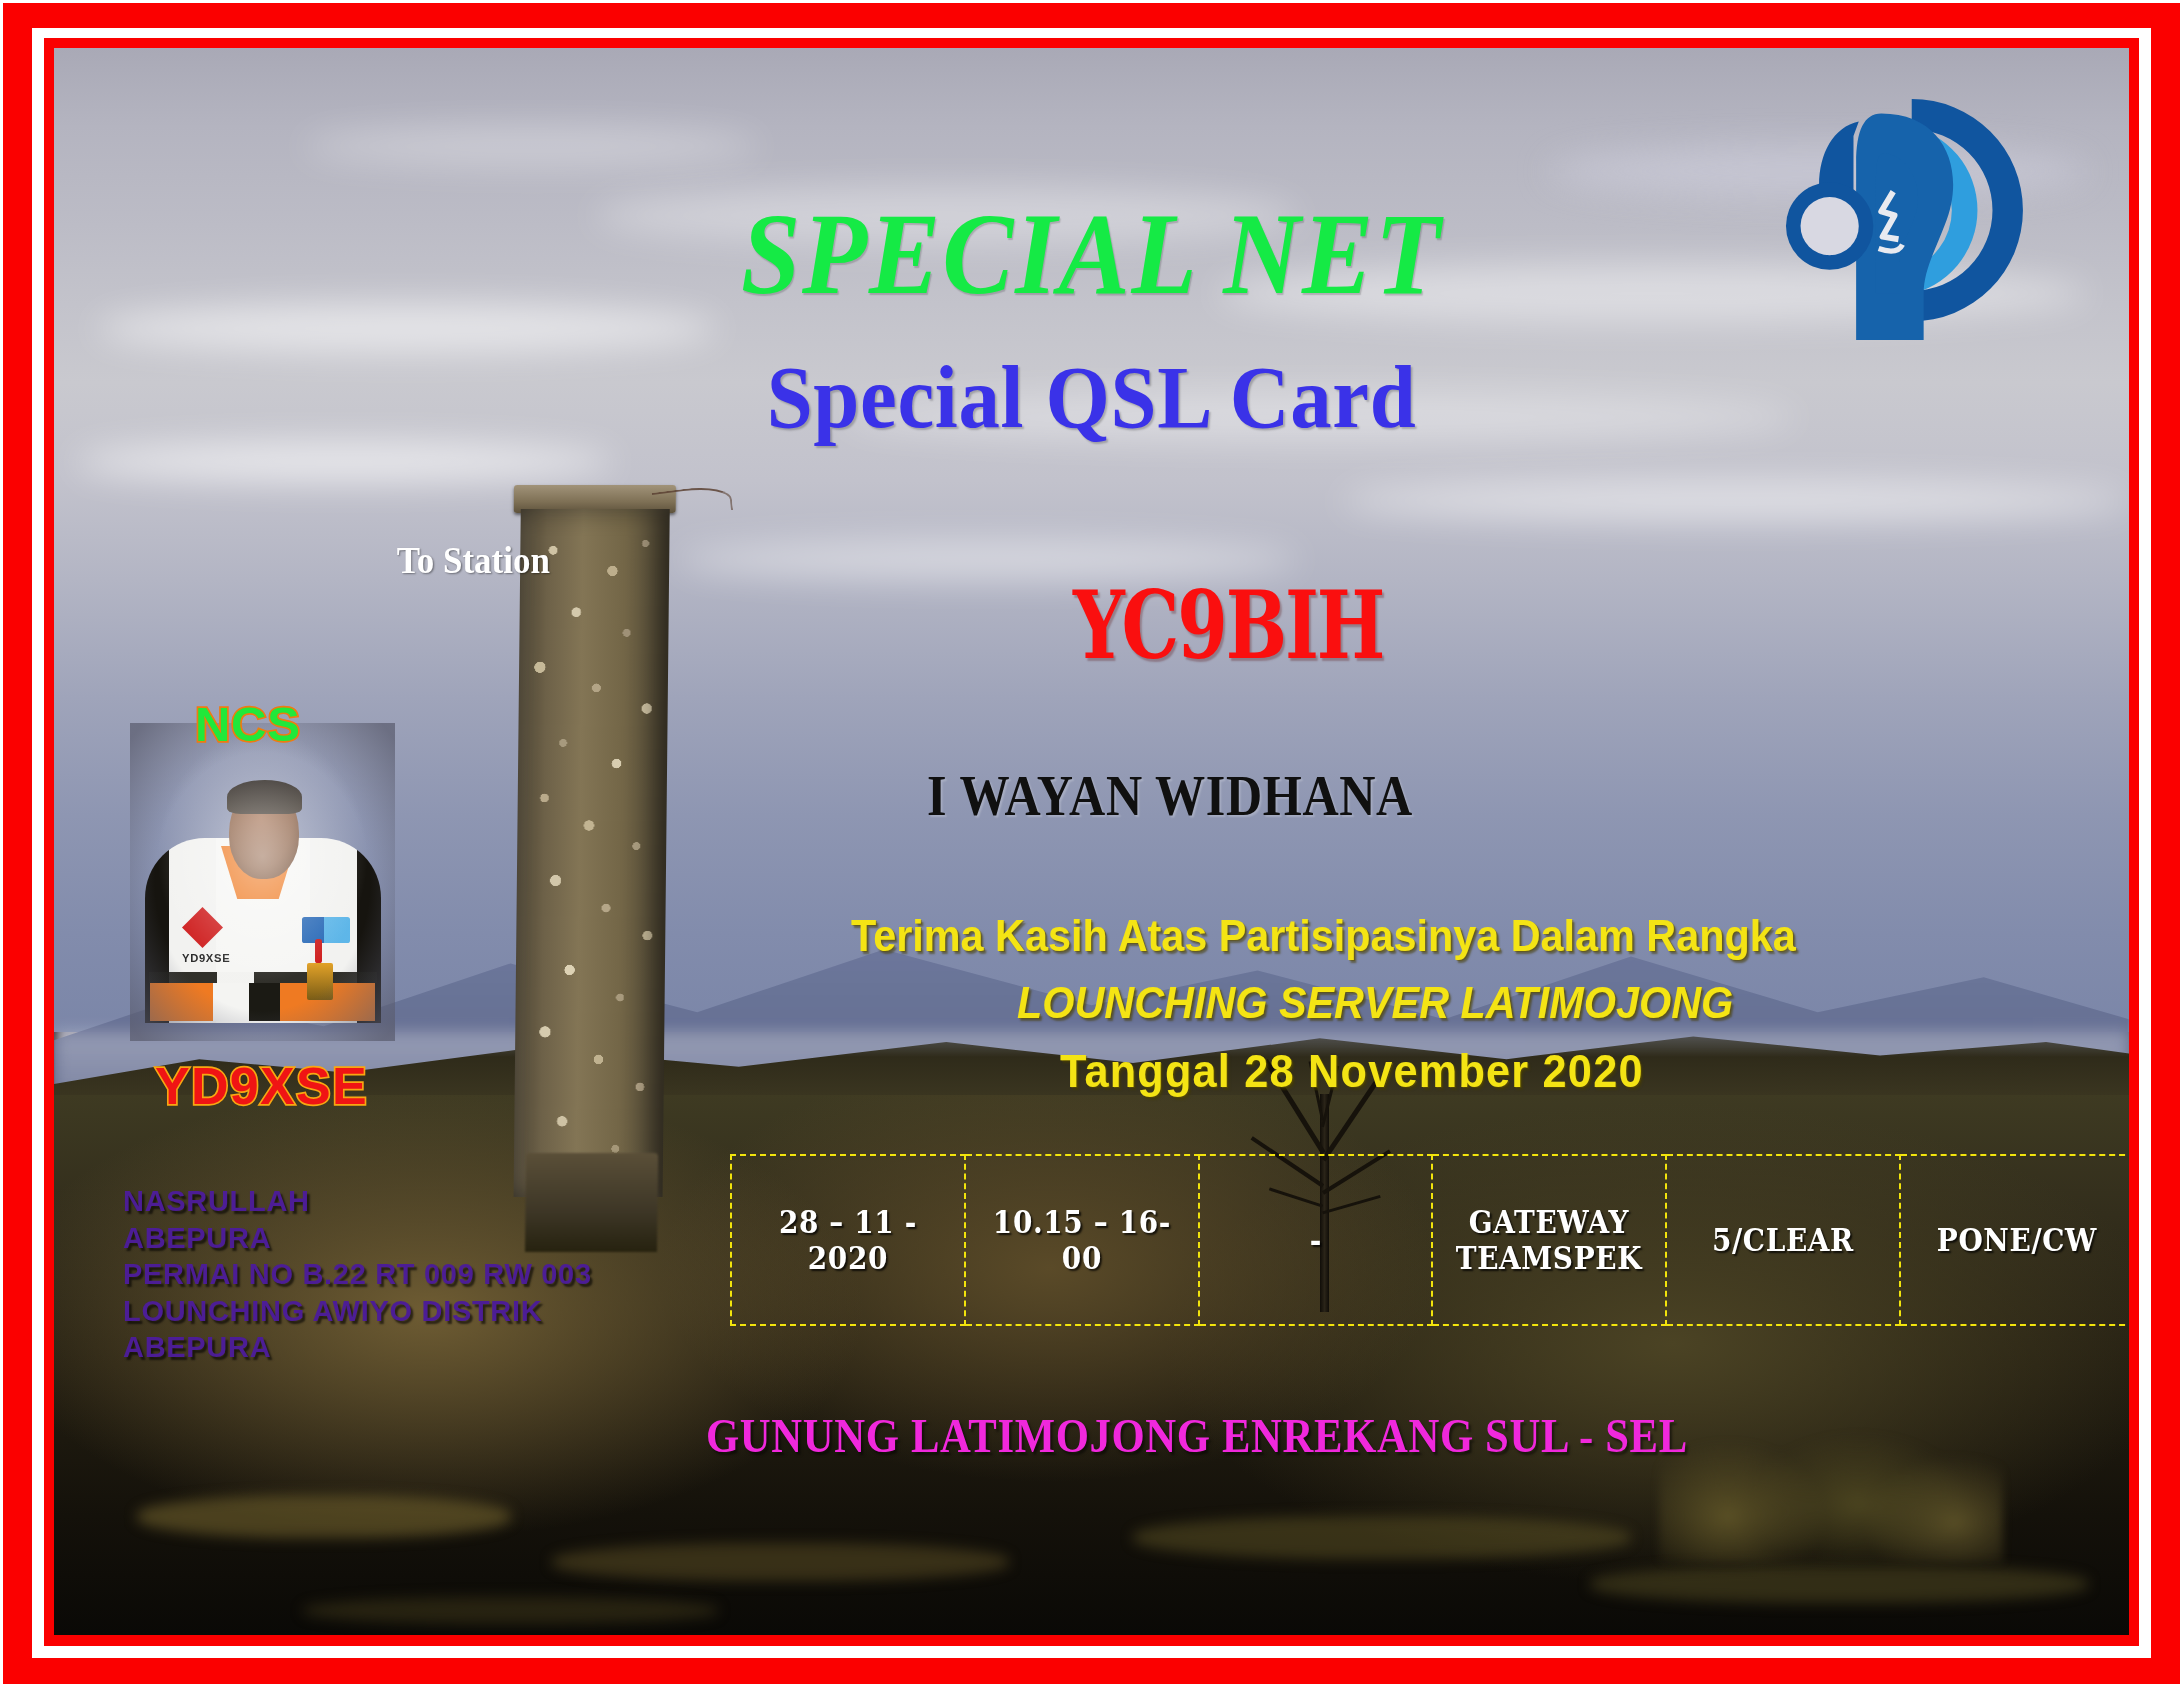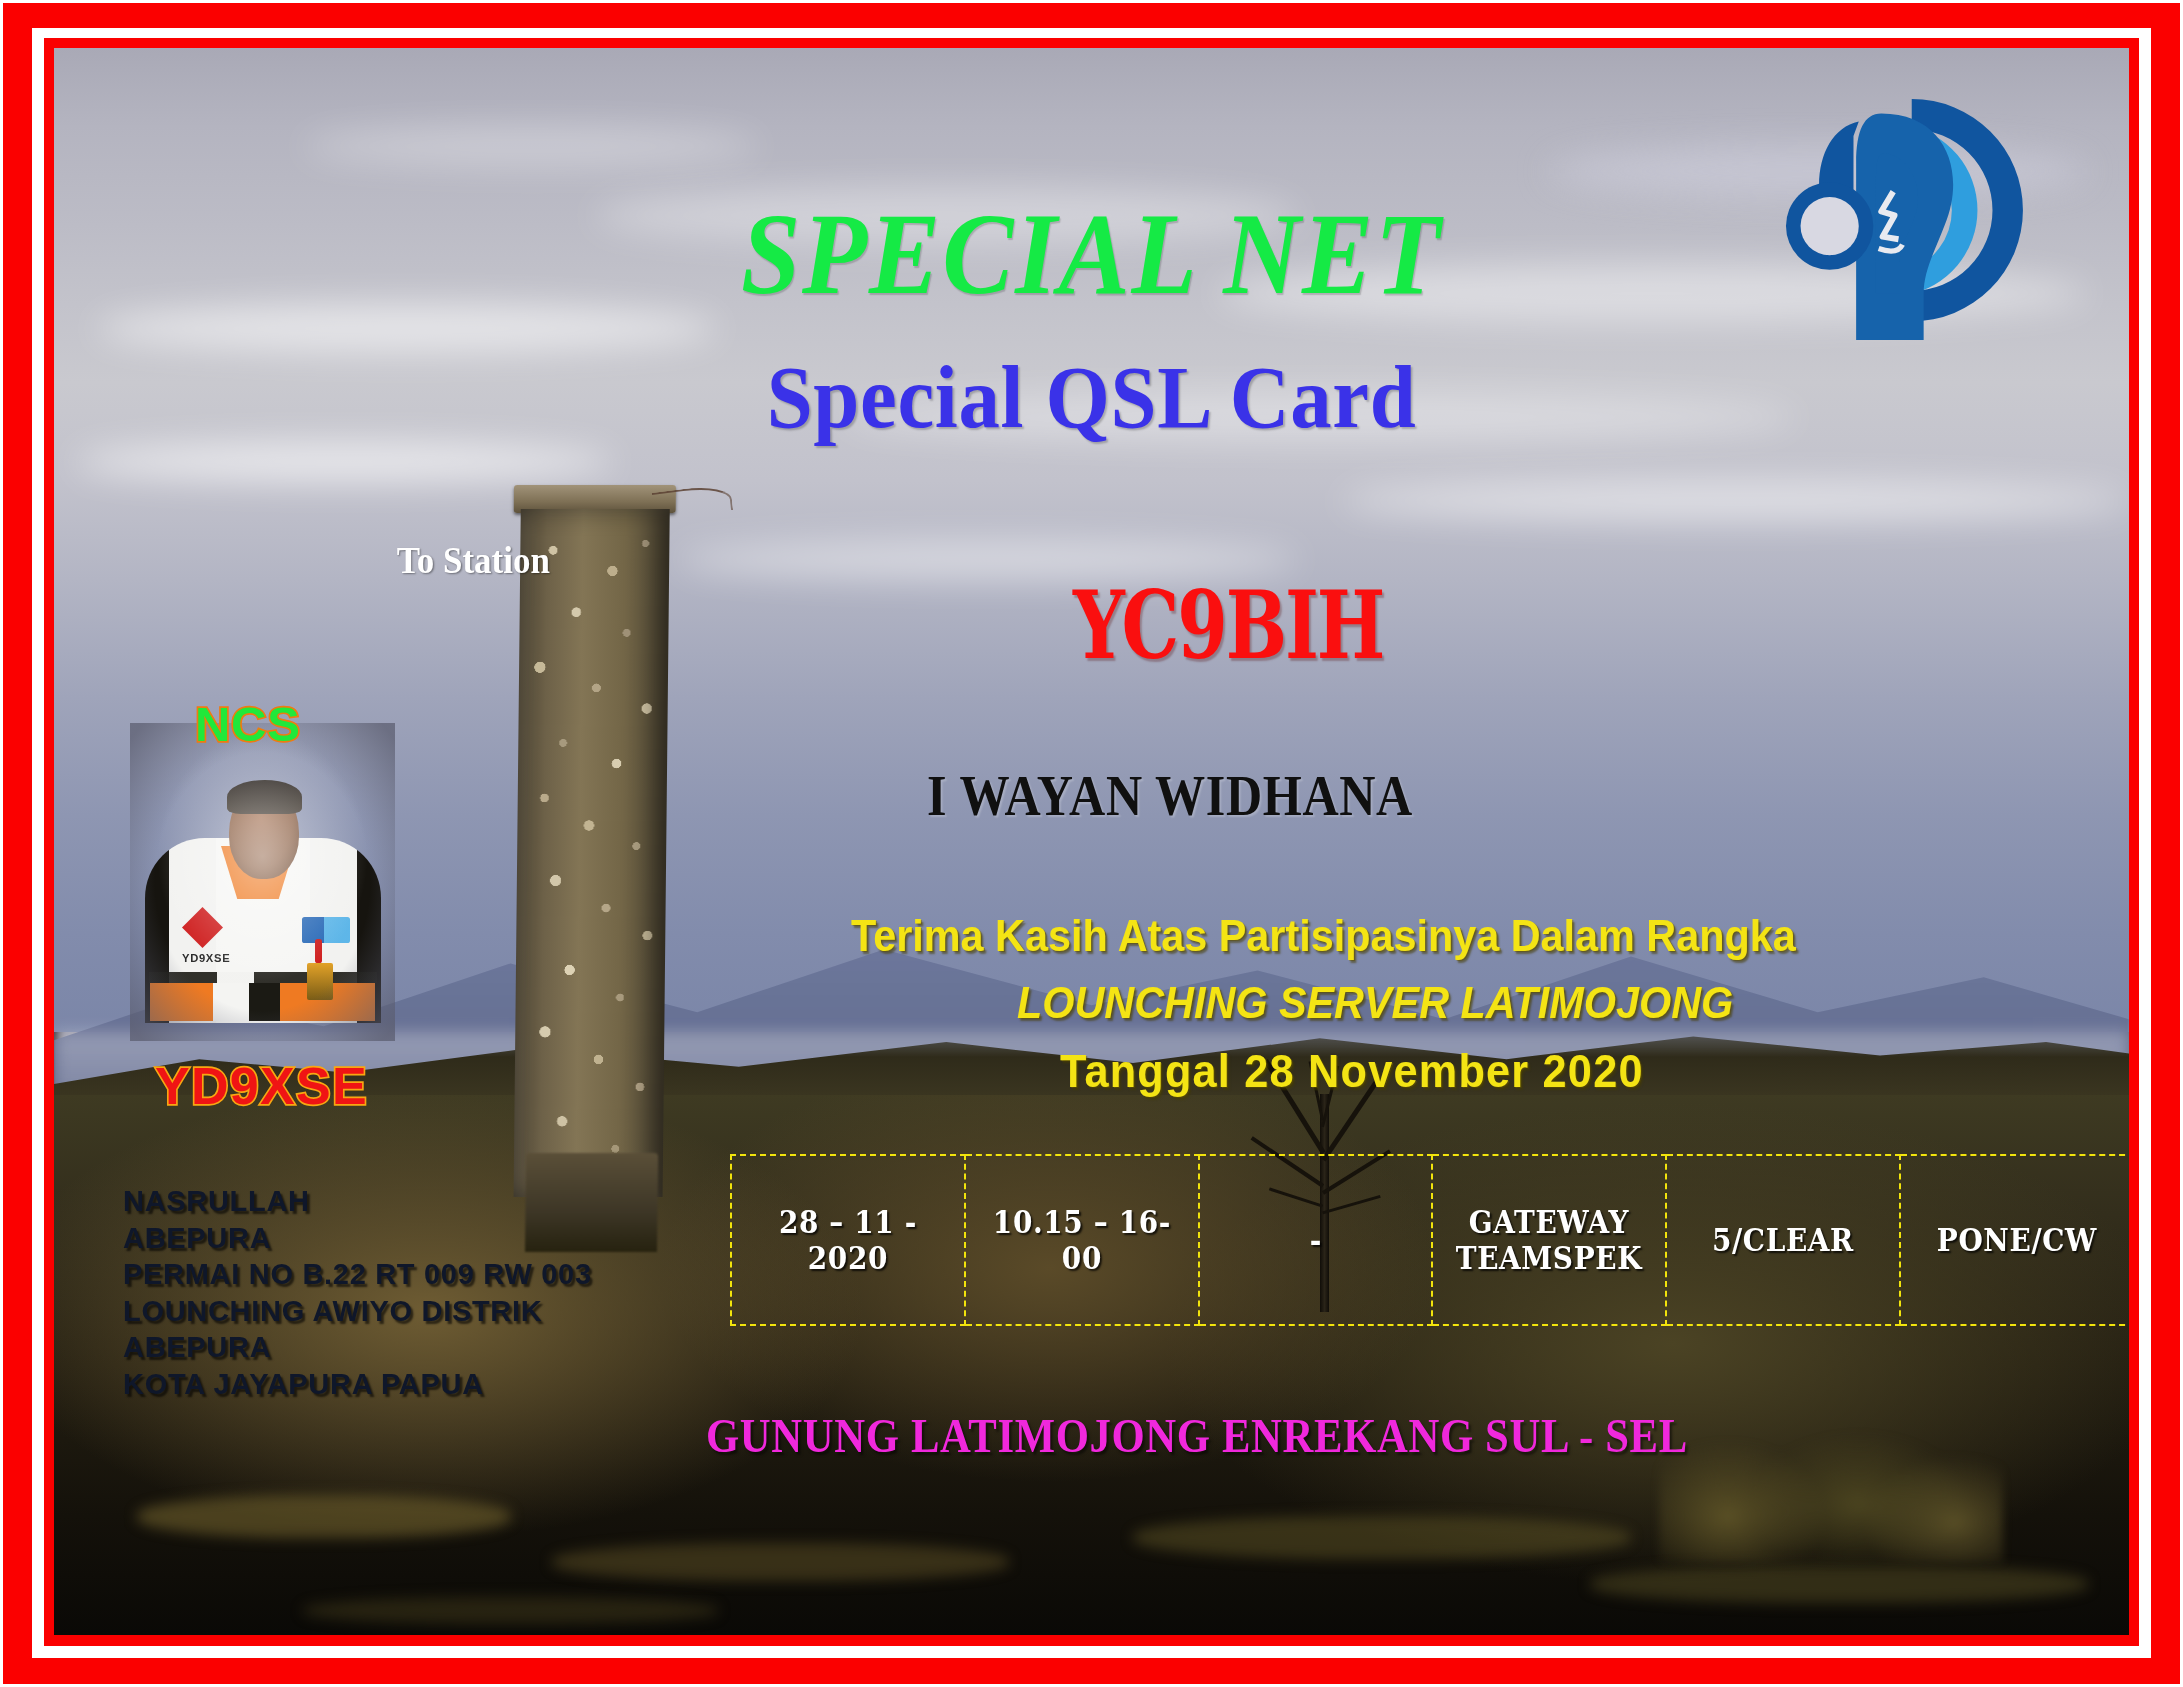--- a/index.html
+++ b/index.html
@@ -300,21 +300,21 @@
     text-shadow:2.6px 2.6px 2px rgba(70,60,0,.55), 1.3px 1.3px 0 rgba(130,110,0,.5);
   }
   #thanks  { left:797px; top:863px; font-size:44px; transform:scaleX(.94); transform-origin:left center; }
   #lounch  { left:963px; top:930px; font-size:44px; font-style:italic; transform:scaleX(.94); transform-origin:left center; }
   #tanggal { left:1006px; top:996px; font-size:46px; transform:scaleX(.94); transform-origin:left center; letter-spacing:1.3px; }
 
   
   #addr {
     position:absolute; left:69px; top:1135px;
     font-family:"Liberation Sans", sans-serif;
-    font-size:29px; font-weight:bold; color:#0f172a; line-height:1.26;
+    font-size:29px; font-weight:bold; color:#4c1d95; line-height:1.26;
     text-shadow:2.6px 2.6px 2px rgba(0,0,0,.6);
     letter-spacing:0.7px;
   }
   #addr div { white-space:nowrap; }
 
   
   #logtable {
     position:absolute; left:676px; top:1106px; width:1405px; height:172px;
     border-collapse:collapse; table-layout:fixed;
   }
@@ -450,21 +450,20 @@
     <div class="t yellow-line" id="thanks">Terima Kasih Atas Partisipasinya Dalam Rangka</div>
     <div class="t yellow-line" id="lounch">LOUNCHING SERVER LATIMOJONG</div>
     <div class="t yellow-line" id="tanggal">Tanggal  28  November  2020</div>
 
     <div id="addr">
       <div>NASRULLAH</div>
       <div>ABEPURA</div>
       <div>PERMAI NO B.22 RT 009 RW 003</div>
       <div>LOUNCHING AWIYO DISTRIK</div>
       <div>ABEPURA</div>
-      <div>KOTA JAYAPURA PAPUA</div>
     </div>
 
     <table id="logtable">
       <tbody>
       <tr class="body">
         <td>28 – 11 - 2020</td>
         <td>10.15 – 16-00</td>
         <td>-</td>
         <td>
           <div>GATEWAY</div>

